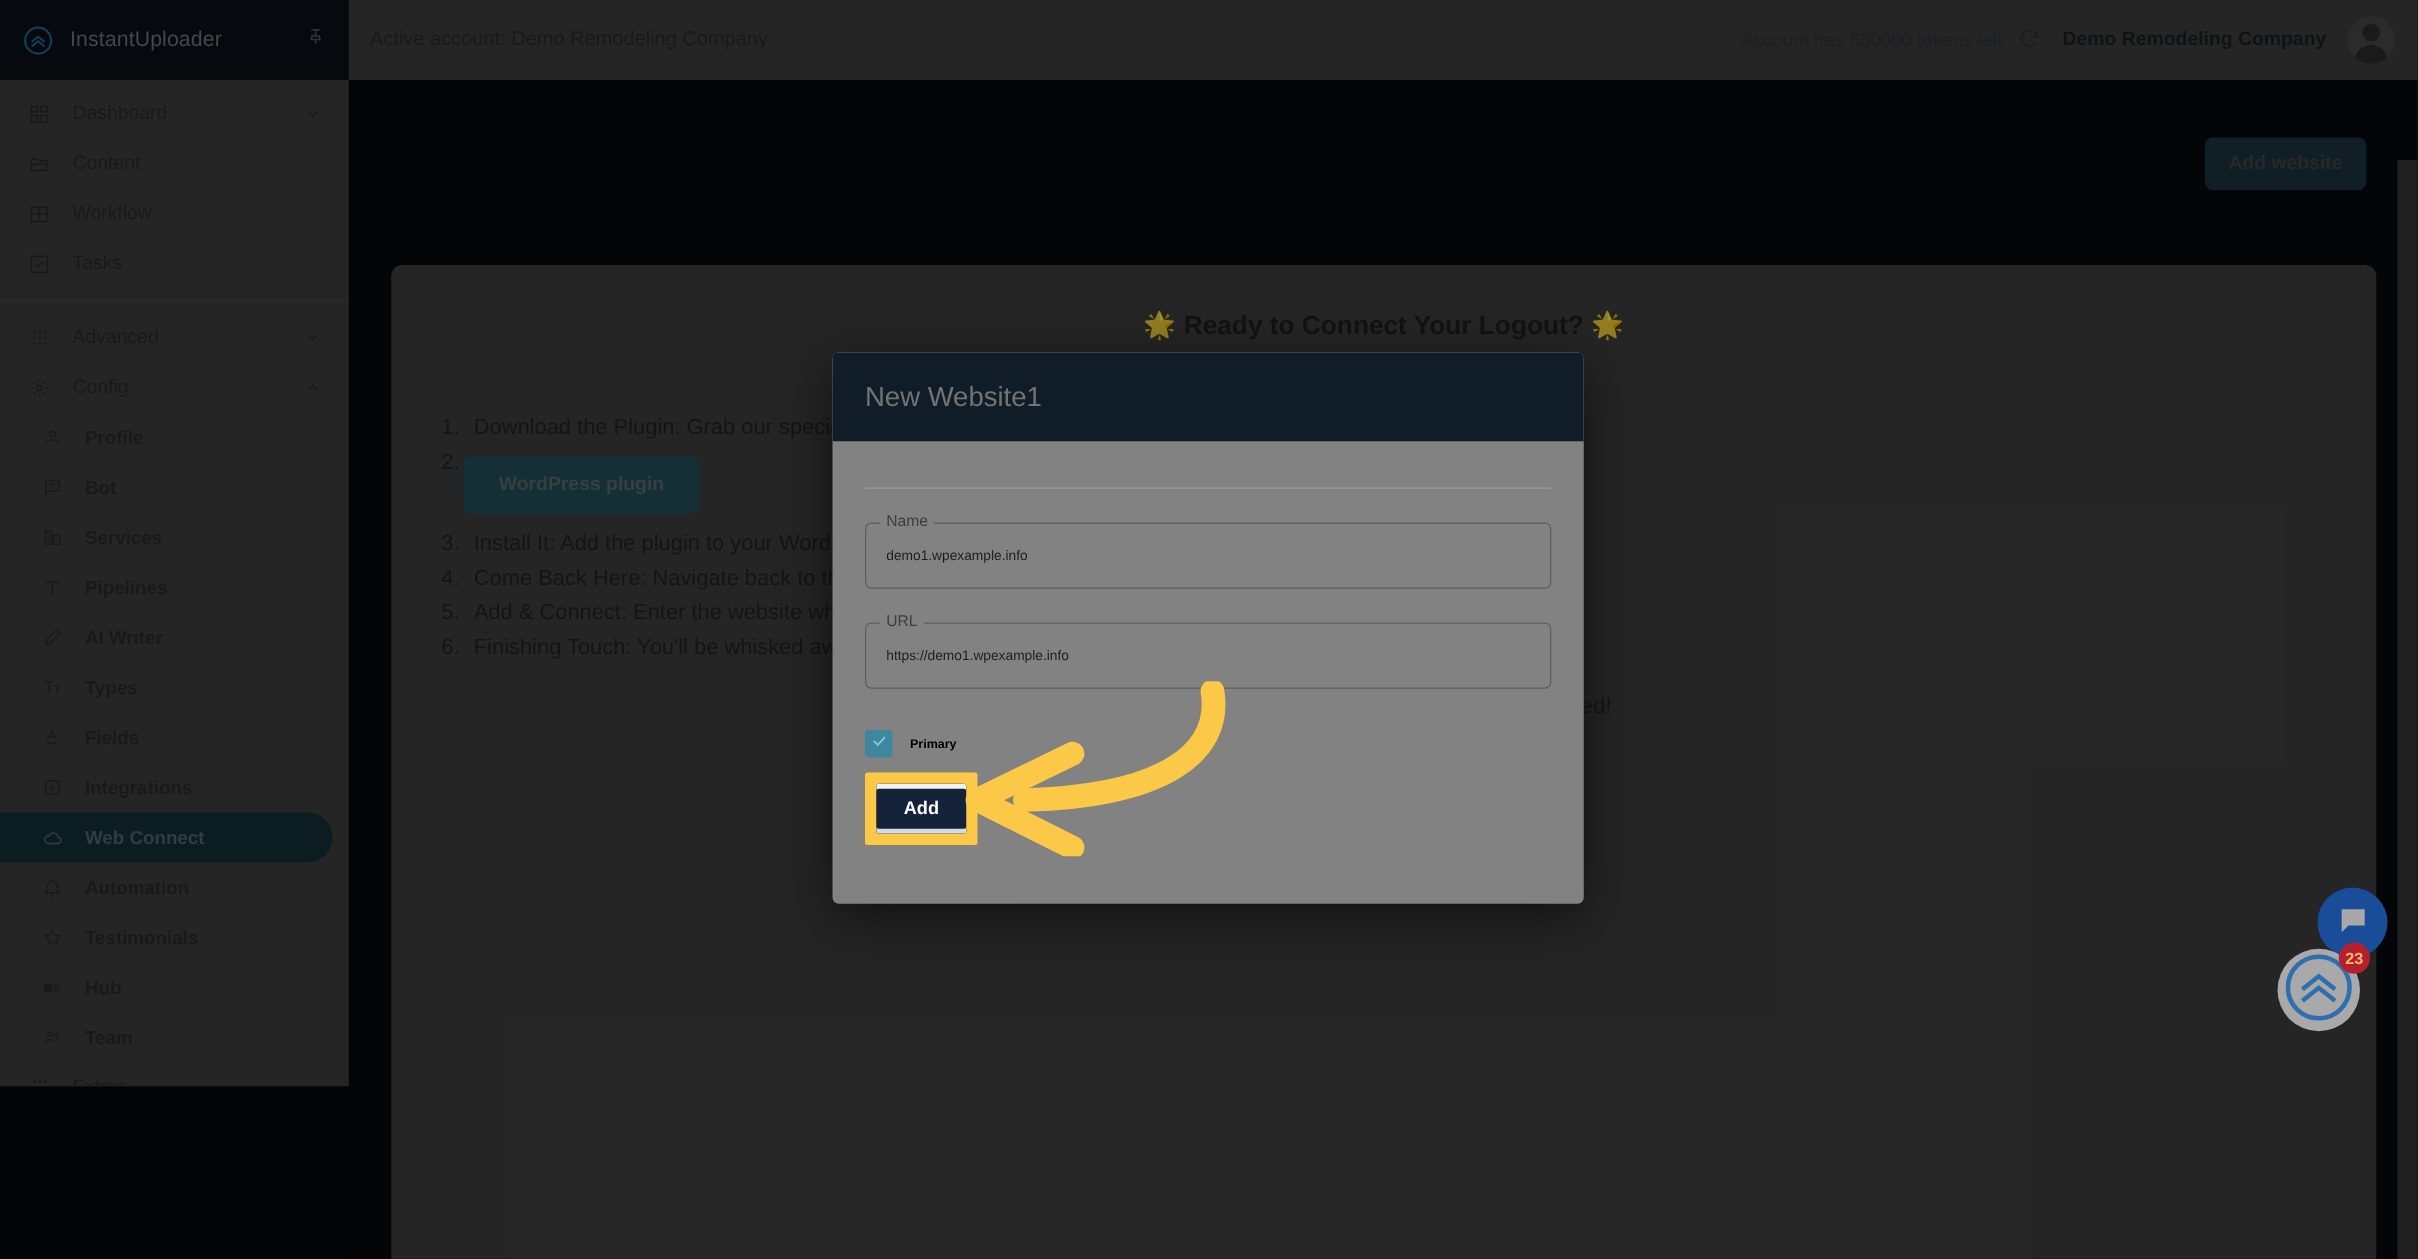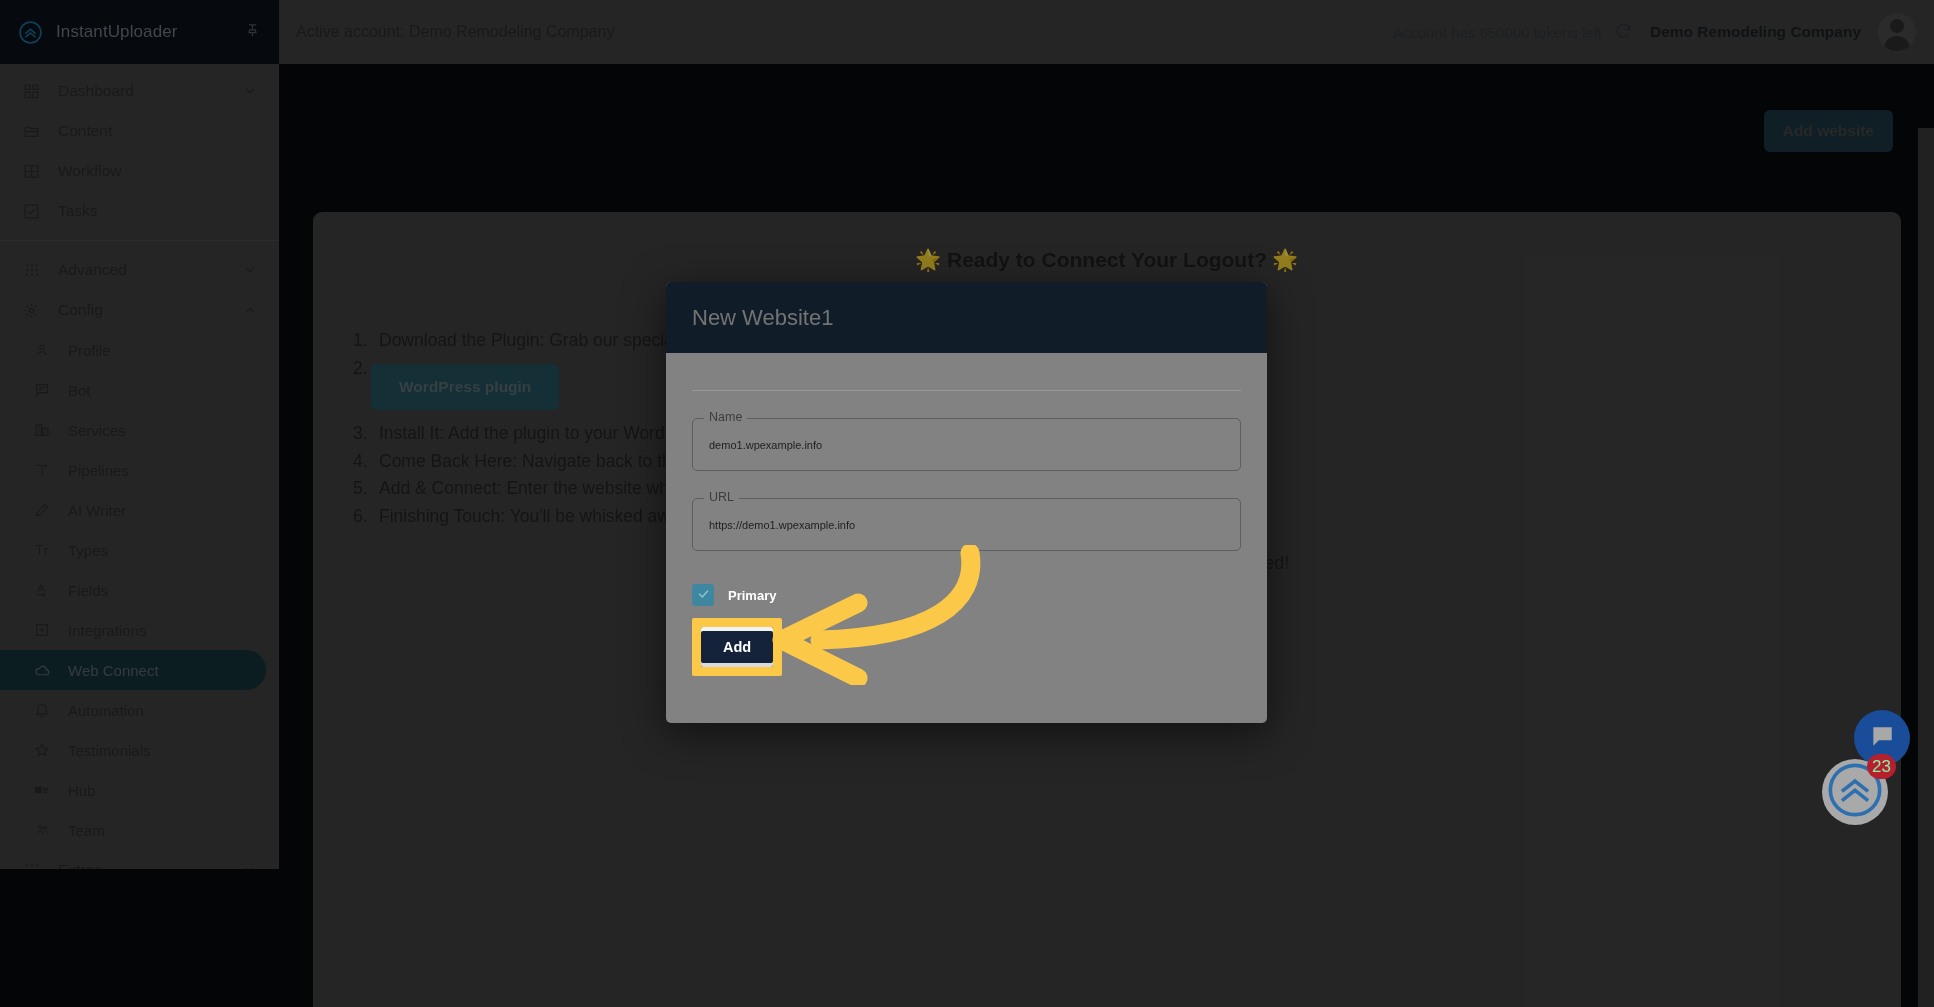--- a/index.html
+++ b/index.html
@@ -31,21 +31,21 @@
   .nav-sep { height: 1px; background: #4a4a4a; margin: 2px 0; }
 
   .nav-item {
     display: flex; align-items: center; gap: 17px;
     height: 40px; padding: 0 22px 0 22px;
     color: #2c2c2c; font-size: 15.5px;
     cursor: pointer;
   }
   .nav-item .ic { width: 19px; height: 19px; flex: 0 0 auto; display:flex; align-items:center; justify-content:center; color:#2c2c2c; }
   .nav-item .chev { margin-left: auto; color: #2c2c2c; display:flex; }
-  .nav-sub { padding-left: 33px; font-size: 15px; }
+  .nav-sub { padding-left: 33px; font-size: 15px; font-weight: bold; }
   .nav-sub .ic { width: 18px; height: 18px; }
   .nav-item.active {
     background: #16333c; color: #55676f;
     border-radius: 0 20px 20px 0; margin-right: 13px;
   }
   .nav-item.active .ic { color: #55676f; }
 
   
   .topbar {
     position: absolute; left: 279px; top: 0; right: 0; height: 64px;
@@ -138,21 +138,21 @@
     border: none; outline: none; background: transparent;
     font-family: Liberation Sans, sans-serif; font-size: 11px; color: #1e1e1e; width: 100%;
   }
 
   .check-row { display: flex; align-items: center; gap: 14px; margin-top: 33px; }
   .checkbox {
     width: 22px; height: 22px; border-radius: 3px;
     background: #3f87a0; display: flex; align-items: center; justify-content: center;
     cursor: pointer;
   }
-  .check-label { font-size: 13px; font-weight: bold; color: #ffffff; }
+  .check-label { font-size: 10px; font-weight: bold; color: #000000; }
 
   .add-wrap {
     margin-top: 12px;
     display: inline-block;
     background: #fbc947; padding: 9px;
     border-radius: 2px;
   }
   .add-btn {
     background: #14233a; color: #ffffff;
     border: none; border-radius: 2px;
@@ -172,22 +172,22 @@
   }
   .launcher {
     position: absolute; right: 46px; bottom: 182px;
     width: 66px; height: 66px; border-radius: 50%;
     background: #a9a9a9; display: flex; align-items: center; justify-content: center;
     z-index: 30; cursor: pointer;
   }
   .launcher-badge {
     position: absolute; right: 38px; bottom: 228px;
     min-width: 25px; height: 25px; border-radius: 13px;
-    background: #b5202c; color: #86efac;
-    font-size: 17px; font-weight: normal;
+    background: #b5202c; color: #fdba74;
+    font-size: 13px; font-weight: bold;
     display: flex; align-items: center; justify-content: center;
     z-index: 31; padding: 0 5px;
   }
 </style>
 </head>
 <body>
 
 <div class="app">
 
   <aside class="sidebar">

